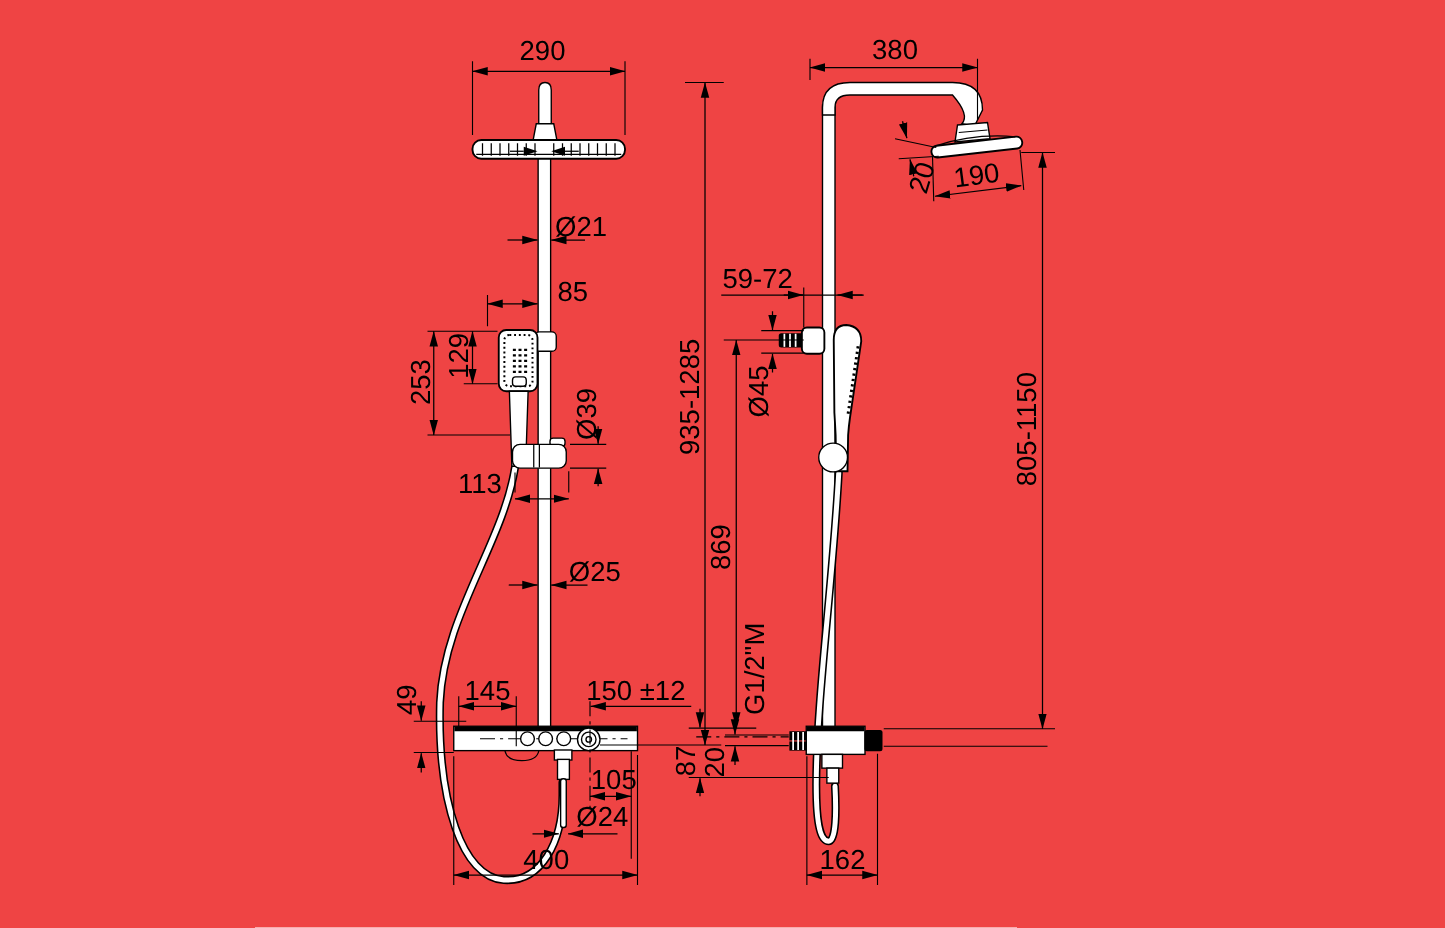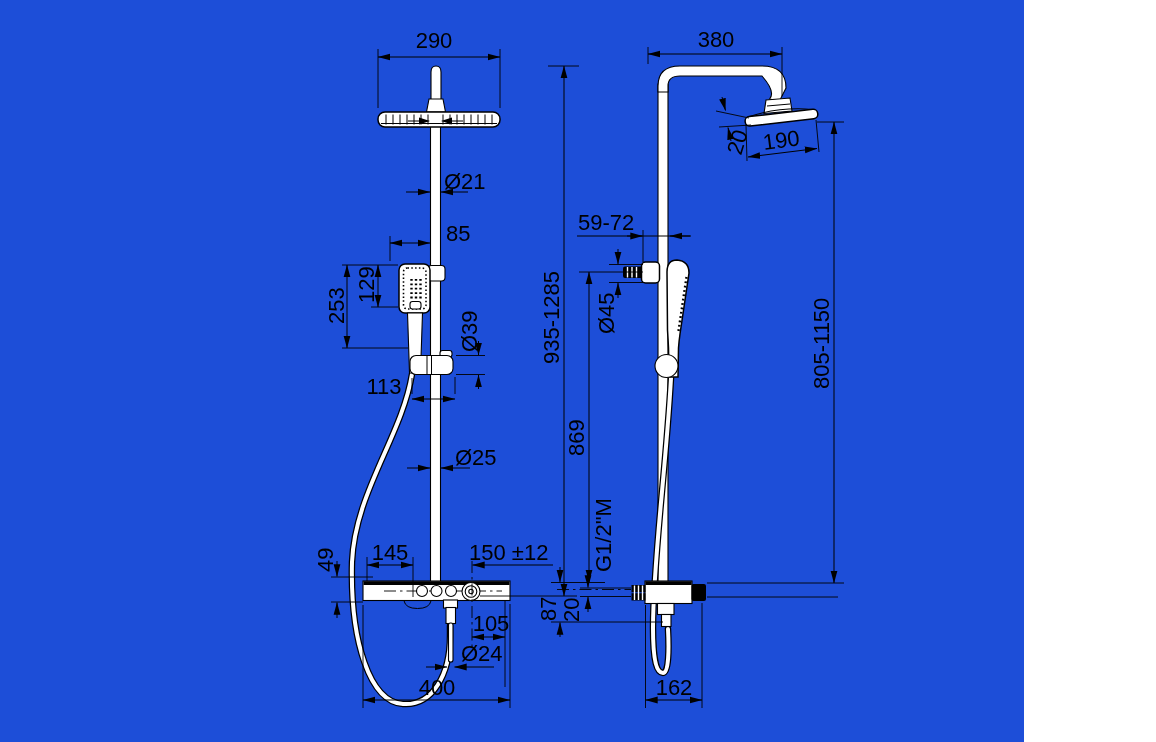--- a/index.html
+++ b/index.html
@@ -1,16 +1,16 @@
 <!DOCTYPE html>
 <html><head>
 <meta charset="utf-8">
 <style>
   html,body{margin:0;padding:0;background:#ffffff;}
-  .stage{width:1024px;height:742px;background:#1d4ed8;position:relative;overflow:hidden;}
+  .stage{width:1156px;height:742px;background:#ef4444;position:relative;overflow:hidden;}
   svg{display:block;}
   svg text{font-family:"Liberation Sans","DejaVu Sans",sans-serif;font-size:22px;fill:#000;}
   .ln{stroke:#000;stroke-width:1;fill:none;}
   .wh{fill:#fff;stroke:#000;stroke-width:1.1;}
   .wh2{fill:#fff;stroke:#000;stroke-width:1.5;}
   .blk{fill:#000;stroke:none;}
   .dim{stroke:#000;stroke-width:1;fill:none;}
   .ext{stroke:#000;stroke-width:0.9;fill:none;}
   .cl{stroke:#000;stroke-width:0.9;stroke-dasharray:12 4 2.5 4;fill:none;}
   .dots{stroke:#000;stroke-width:2.4;stroke-dasharray:1.8 2.6;fill:none;}

